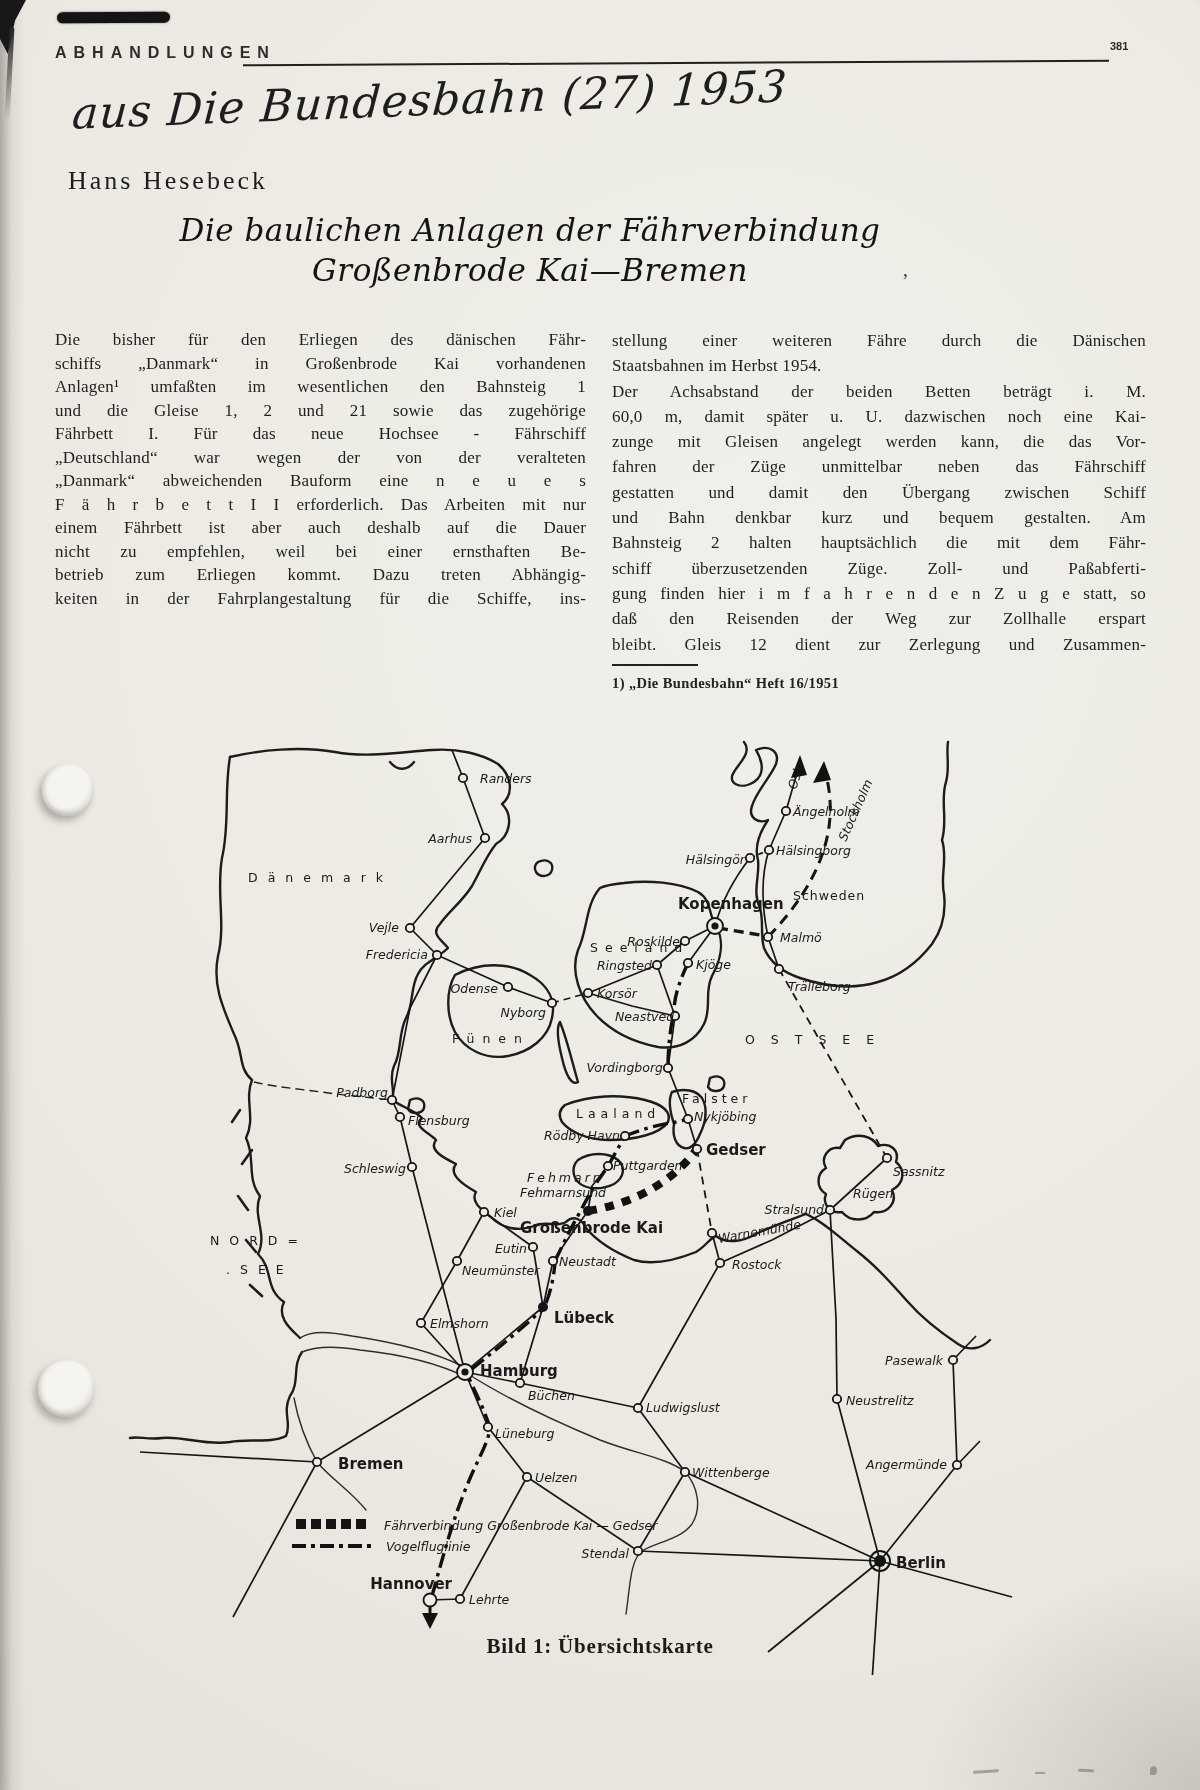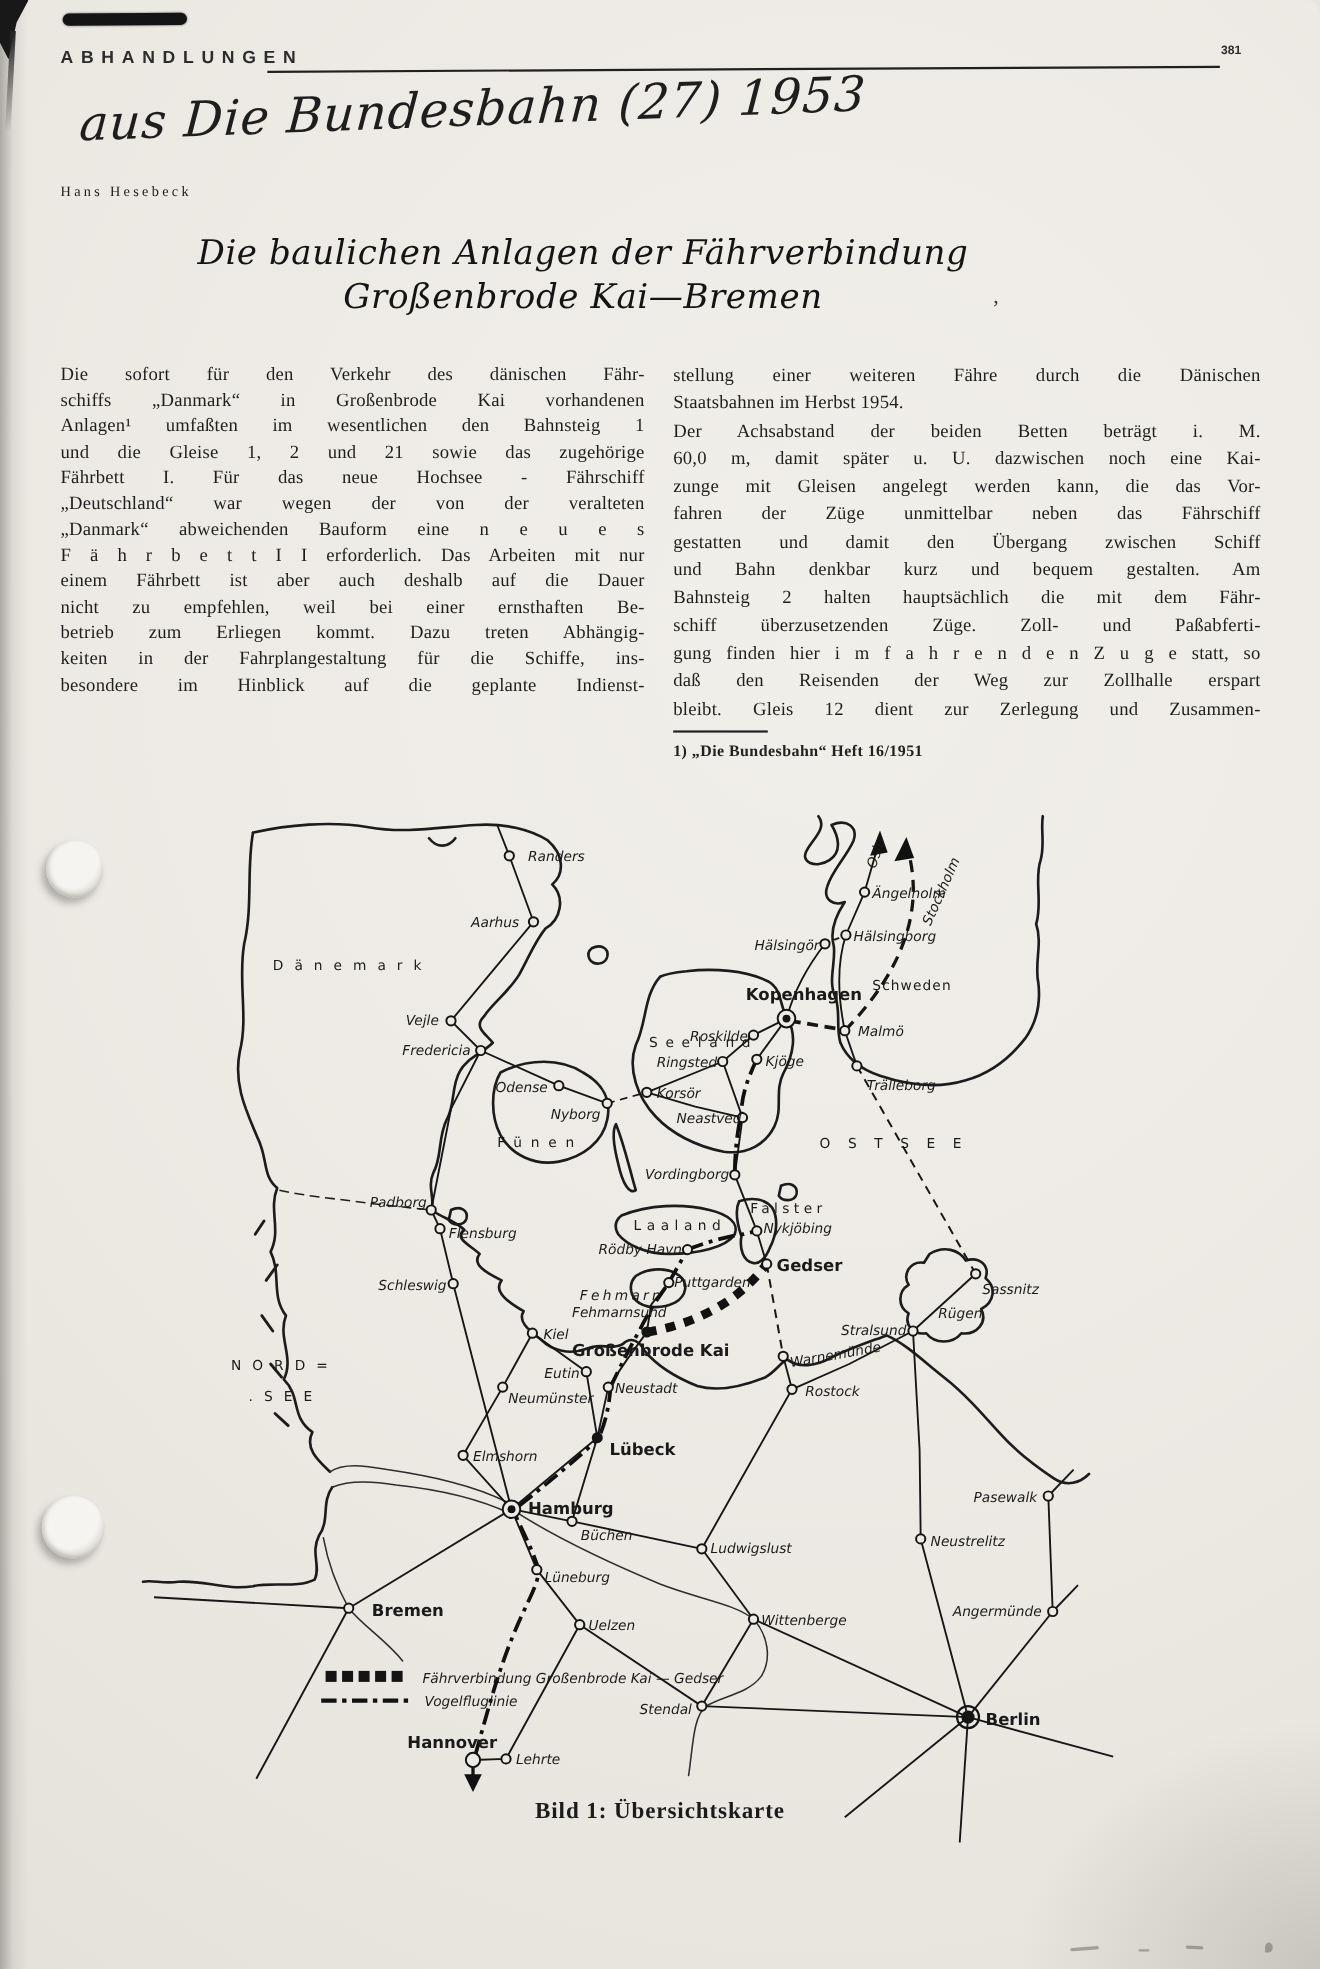--- a/index.html
+++ b/index.html
@@ -19,21 +19,21 @@
         background:#141414;transform:rotate(-.4deg);box-shadow:0 0 2px rgba(20,20,20,.7);}
   .section-label{position:absolute;left:55px;top:44px;font-family:"Liberation Sans",sans-serif;
         font-weight:700;font-size:16px;letter-spacing:7px;color:#2c2c2c;}
   .header-rule{position:absolute;left:243px;top:62px;width:866px;height:2px;background:#202020;
         transform:rotate(-.3deg);}
   .page-number{position:absolute;left:1110px;top:40px;font-family:"Liberation Sans",sans-serif;
         font-weight:700;font-size:11px;color:#2a2a2a;}
   .handwriting{position:absolute;left:72px;top:74px;font-family:"DejaVu Serif",serif;
         font-style:italic;font-size:44px;color:#1e1e1e;letter-spacing:1px;
         transform:rotate(-2.2deg) skewX(-6deg);white-space:nowrap;}
-  .author{position:absolute;left:55px;top:166px;font-size:13px;color:#1c1c1c;letter-spacing:3px;}
+  .author{position:absolute;left:68px;top:166px;font-size:26px;color:#1c1c1c;letter-spacing:3px;}
   .title-wrap{position:absolute;left:0;top:210px;width:1060px;text-align:center;color:#141414;}
   .title-line{font-family:"DejaVu Serif",serif;font-style:italic;font-size:31px;line-height:40px;
         letter-spacing:.5px;}
   .stray-mark{position:absolute;left:903px;top:258px;font-size:20px;color:#3a3a3a;}
   .col{position:absolute;top:328px;font-size:17px;color:#1e1e1e;letter-spacing:.2px;}
   .col.leftc{left:55px;width:531px;}
   .col.rightc{left:612px;width:534px;}
   .bl{white-space:nowrap;overflow:visible;}
   .leftc .bl{line-height:23.55px;}
   .rightc .bl{line-height:25.3px;}
@@ -86,33 +86,32 @@
   <div class="handwriting">aus Die Bundesbahn (27) 1953</div>
 
   <div class="author">Hans Hesebeck</div>
   <div class="title-wrap">
     <div class="title-line">Die baulichen Anlagen der Fährverbindung</div>
     <div class="title-line">Großenbrode Kai—Bremen</div>
   </div>
   <div class="stray-mark">,</div>
 
   <div class="col leftc">
-    <div class="bl j">Die sofort für den Verkehr des dänischen Fähr-</div>
+    <div class="bl j">Die bisher für den Erliegen des dänischen Fähr-</div>
     <div class="bl j">schiffs „Danmark“ in Großenbrode Kai vorhandenen</div>
     <div class="bl j">Anlagen¹ umfaßten im wesentlichen den Bahnsteig 1</div>
     <div class="bl j">und die Gleise 1, 2 und 21 sowie das zugehörige</div>
     <div class="bl j">Fährbett I. Für das neue Hochsee - Fährschiff</div>
     <div class="bl j">„Deutschland“ war wegen der von der veralteten</div>
     <div class="bl j">„Danmark“ abweichenden Bauform eine n e u e s</div>
     <div class="bl j">F ä h r b e t t  I I erforderlich. Das Arbeiten mit nur</div>
     <div class="bl j">einem Fährbett ist aber auch deshalb auf die Dauer</div>
     <div class="bl j">nicht zu empfehlen, weil bei einer ernsthaften Be-</div>
     <div class="bl j">betrieb zum Erliegen kommt. Dazu treten Abhängig-</div>
     <div class="bl j">keiten in der Fahrplangestaltung für die Schiffe, ins-</div>
-    <div class="bl j">besondere im Hinblick auf die geplante Indienst-</div>
   </div>
 
   <div class="col rightc">
     <div class="bl j">stellung einer weiteren Fähre durch die Dänischen</div>
     <div class="bl n">Staatsbahnen im Herbst 1954.</div>
     <div class="bl j">Der Achsabstand der beiden Betten beträgt i. M.</div>
     <div class="bl j">60,0 m, damit später u. U. dazwischen noch eine Kai-</div>
     <div class="bl j">zunge mit Gleisen angelegt werden kann, die das Vor-</div>
     <div class="bl j">fahren der Züge unmittelbar neben das Fährschiff</div>
     <div class="bl j">gestatten und damit den Übergang zwischen Schiff</div>

